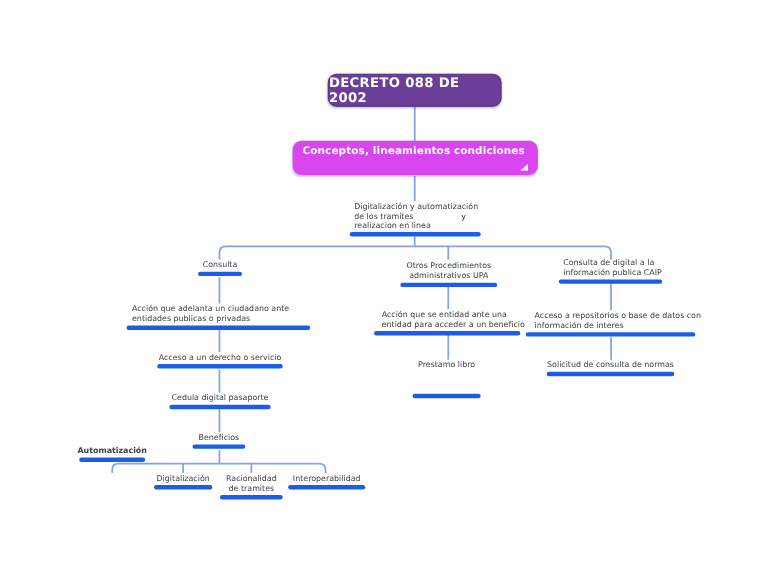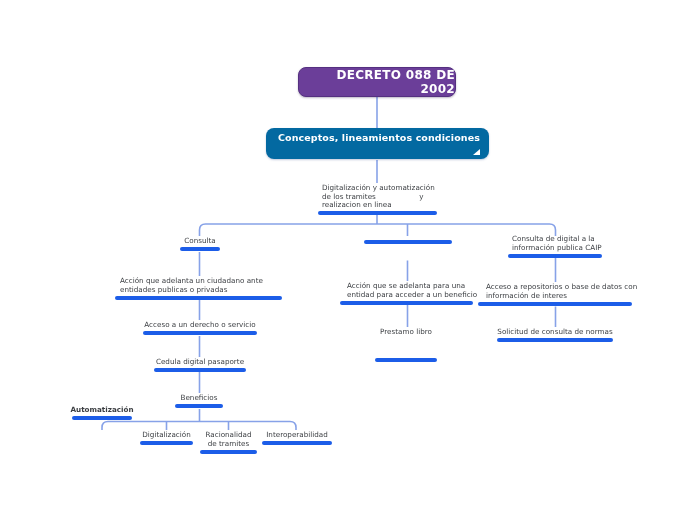--- a/index.html
+++ b/index.html
@@ -1,34 +1,33 @@
 <!DOCTYPE html>
 <html><head>
 <meta charset="utf-8">
 <style>
   html,body{margin:0;padding:0;background:#ffffff;}
   .canvas{
     position:relative;width:697px;height:520px;background:#ffffff;overflow:hidden;
     font-family:"DejaVu Sans","Liberation Sans",sans-serif;
-    text-align:right;
   }
   svg.wires{position:absolute;left:0;top:0;pointer-events:none;}
   svg.wires path{stroke:#87a2e8;stroke-width:1.6;fill:none;}
 
   .box{
     position:absolute;border-radius:8px;box-sizing:border-box;color:#ffffff;
   }
   .root{
     background:#6b3e99;border:1.5px solid #553080;
     display:flex;align-items:center;justify-content:center;
     font-weight:bold;font-size:12px;letter-spacing:0.3px;
     box-shadow:0 1px 2px rgba(40,20,70,.3);
   }
   .branch{
-    background:#0369a1;padding:6px 9px 0 9px;
+    background:#d946ef;padding:6px 9px 0 9px;
     font-weight:bold;font-size:9.5px;
     box-shadow:0 1px 2px rgba(10,40,120,.25);
   }
   .branch .bl{line-height:8px;letter-spacing:0.1px;white-space:pre;}
   .tri{
     position:absolute;right:9px;bottom:4px;width:0;height:0;
     border-left:7px solid transparent;border-bottom:6px solid #ffffff;
   }
 
   .tnode{position:absolute;display:flex;flex-direction:column;}
@@ -129,26 +128,30 @@
   </div>
 
   <div class="tnode center" style="left:262px;top:431px;width:70px;">
     <div class="lines">
       <div class="ln">Interoperabilidad</div>
     </div>
     <div class="bar"></div>
   </div>
 
   <div class="tnode center" style="left:364px;top:238px;width:88px;">
+    <div class="lines">
+      <div class="ln">Otros Procedimientos</div>
+      <div class="ln">administrativos UPA</div>
+    </div>
     <div class="bar"></div>
   </div>
 
   <div class="tnode left" style="left:340px;top:282px;width:133px;">
     <div class="lines" style="padding-left:7px;">
-      <div class="ln">Acción que se adelanta para una</div>
+      <div class="ln">Acción que se entidad ante una</div>
       <div class="ln">entidad para acceder a un beneficio</div>
     </div>
     <div class="bar"></div>
   </div>
 
   <div class="tnode center" style="left:375px;top:328px;width:62px;gap:20px;">
     <div class="lines">
       <div class="ln">Prestamo libro</div>
     </div>
     <div class="bar"></div>

